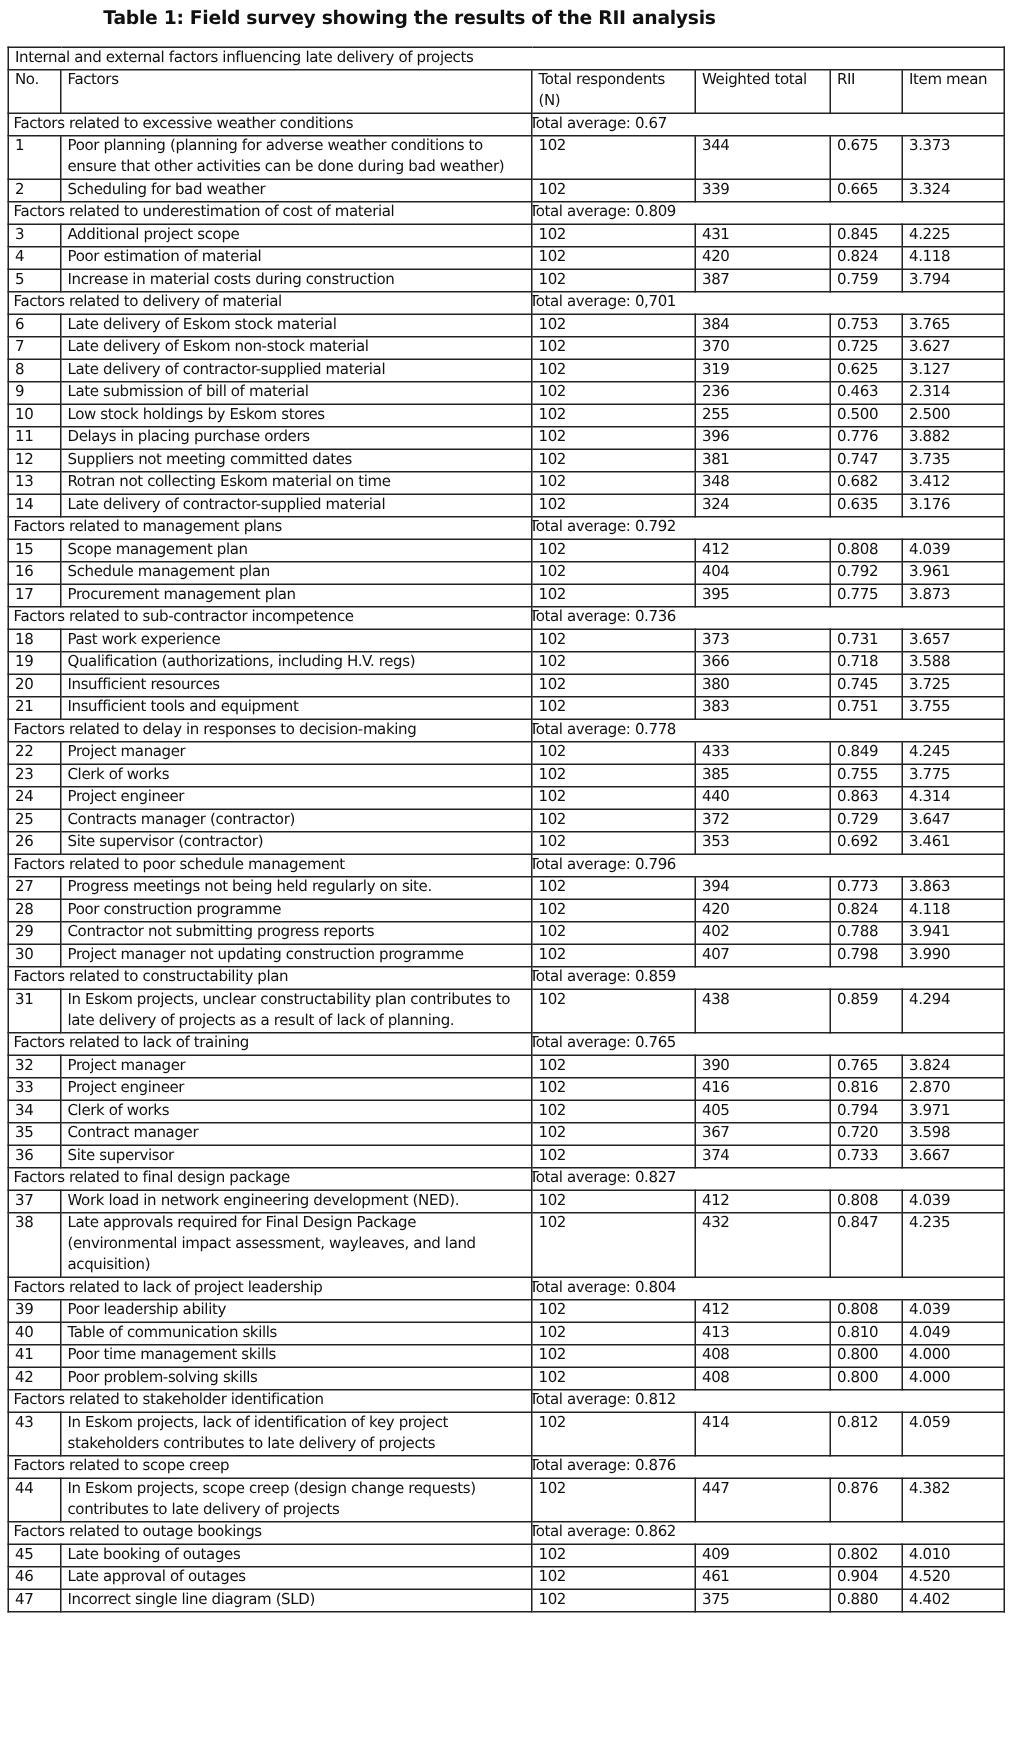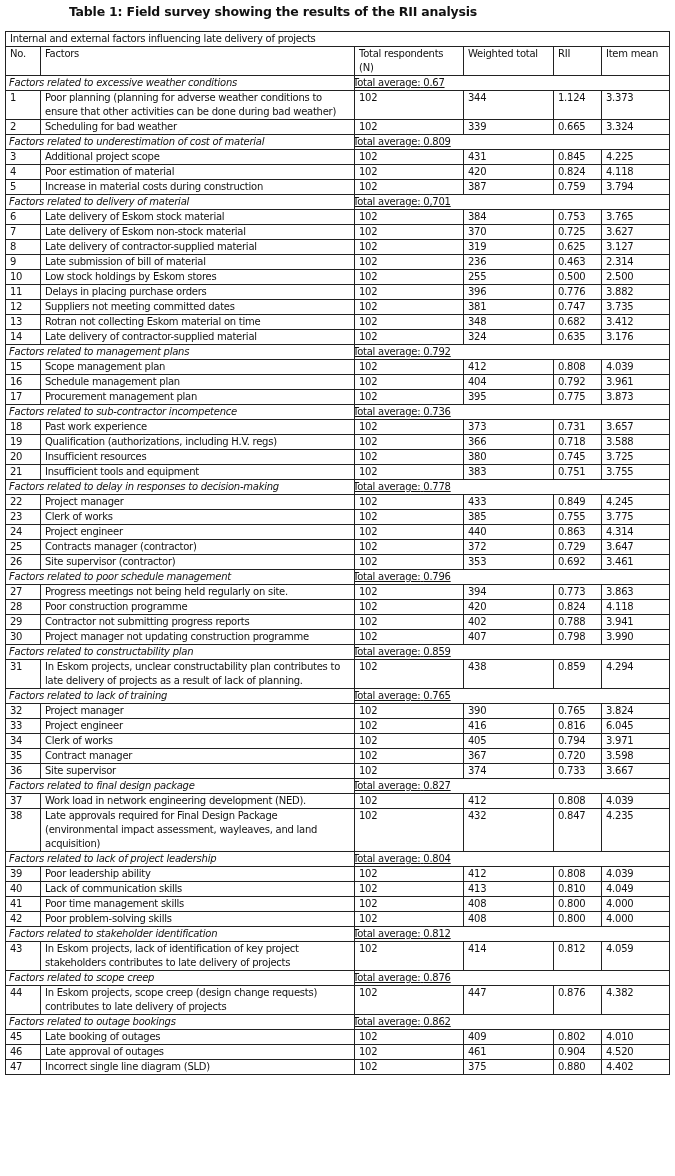--- a/index.html
+++ b/index.html
@@ -7,23 +7,23 @@
   .title { position:absolute; left:0; top:4px; width:546px; text-align:center; font-weight:bold; font-size:12.5px; letter-spacing:-0.2px; }
   table { position:absolute; left:5px; top:31px; width:664px; border-collapse:collapse; table-layout:fixed; font-size:10px; line-height:14px; letter-spacing:-0.25px; }
   td { border:1px solid #222; padding:0 3px 0 4px; vertical-align:top; overflow:hidden; }
   col.c-no { width:35px; }
   col.c-fac { width:314px; }
   col.c-n { width:109px; }
   col.c-w { width:90px; }
   col.c-rii { width:48px; }
   col.c-mean { width:68px; }
   tr.group td { border-left:1px solid #222; border-right:1px solid #222; }
-  td.gname { border-right:none; padding-left:3px;font-style:italic; }
+  td.gname { border-right:none; padding-left:3px; }
   td.gavg { border-left:none; padding-left:0; }
-  td.gavg .avg-wrap { display:inline-block; margin-left:-2px;text-decoration:underline; }
+  td.gavg .avg-wrap { display:inline-block; margin-left:-2px; }
   .head td { padding-left:4px;margin-left:11px; }
 </style>
 </head>
 <body>
 
 <div class="title">Table 1: Field survey showing the results of the RII analysis</div>
 
 <table>
   <colgroup>
     <col class="c-no">
@@ -47,21 +47,21 @@
     </tr>
   <tr class="group">
         <td colspan="2" class="gname">Factors related to excessive weather conditions</td>
         <td colspan="4" class="gavg"><span class="avg-wrap"><span>Total average:</span> <span>0.67</span></span></td>
       </tr>
       <tr>
         <td>1</td>
         <td>Poor planning (planning for adverse weather conditions to ensure that other activities can be done during bad weather)</td>
         <td>102</td>
         <td>344</td>
-        <td>1.124</td>
+        <td>0.675</td>
         <td>3.373</td>
       </tr>
       <tr>
         <td>2</td>
         <td>Scheduling for bad weather</td>
         <td>102</td>
         <td>339</td>
         <td>0.665</td>
         <td>3.324</td>
       </tr>
@@ -336,21 +336,21 @@
         <td>390</td>
         <td>0.765</td>
         <td>3.824</td>
       </tr>
       <tr>
         <td>33</td>
         <td>Project engineer</td>
         <td>102</td>
         <td>416</td>
         <td>0.816</td>
-        <td>6.045</td>
+        <td>2.870</td>
       </tr>
       <tr>
         <td>34</td>
         <td>Clerk of works</td>
         <td>102</td>
         <td>405</td>
         <td>0.794</td>
         <td>3.971</td>
       </tr>
       <tr>
@@ -396,21 +396,21 @@
       <tr>
         <td>39</td>
         <td>Poor leadership ability</td>
         <td>102</td>
         <td>412</td>
         <td>0.808</td>
         <td>4.039</td>
       </tr>
       <tr>
         <td>40</td>
-        <td>Lack of communication skills</td>
+        <td>Table of communication skills</td>
         <td>102</td>
         <td>413</td>
         <td>0.810</td>
         <td>4.049</td>
       </tr>
       <tr>
         <td>41</td>
         <td>Poor time management skills</td>
         <td>102</td>
         <td>408</td>

